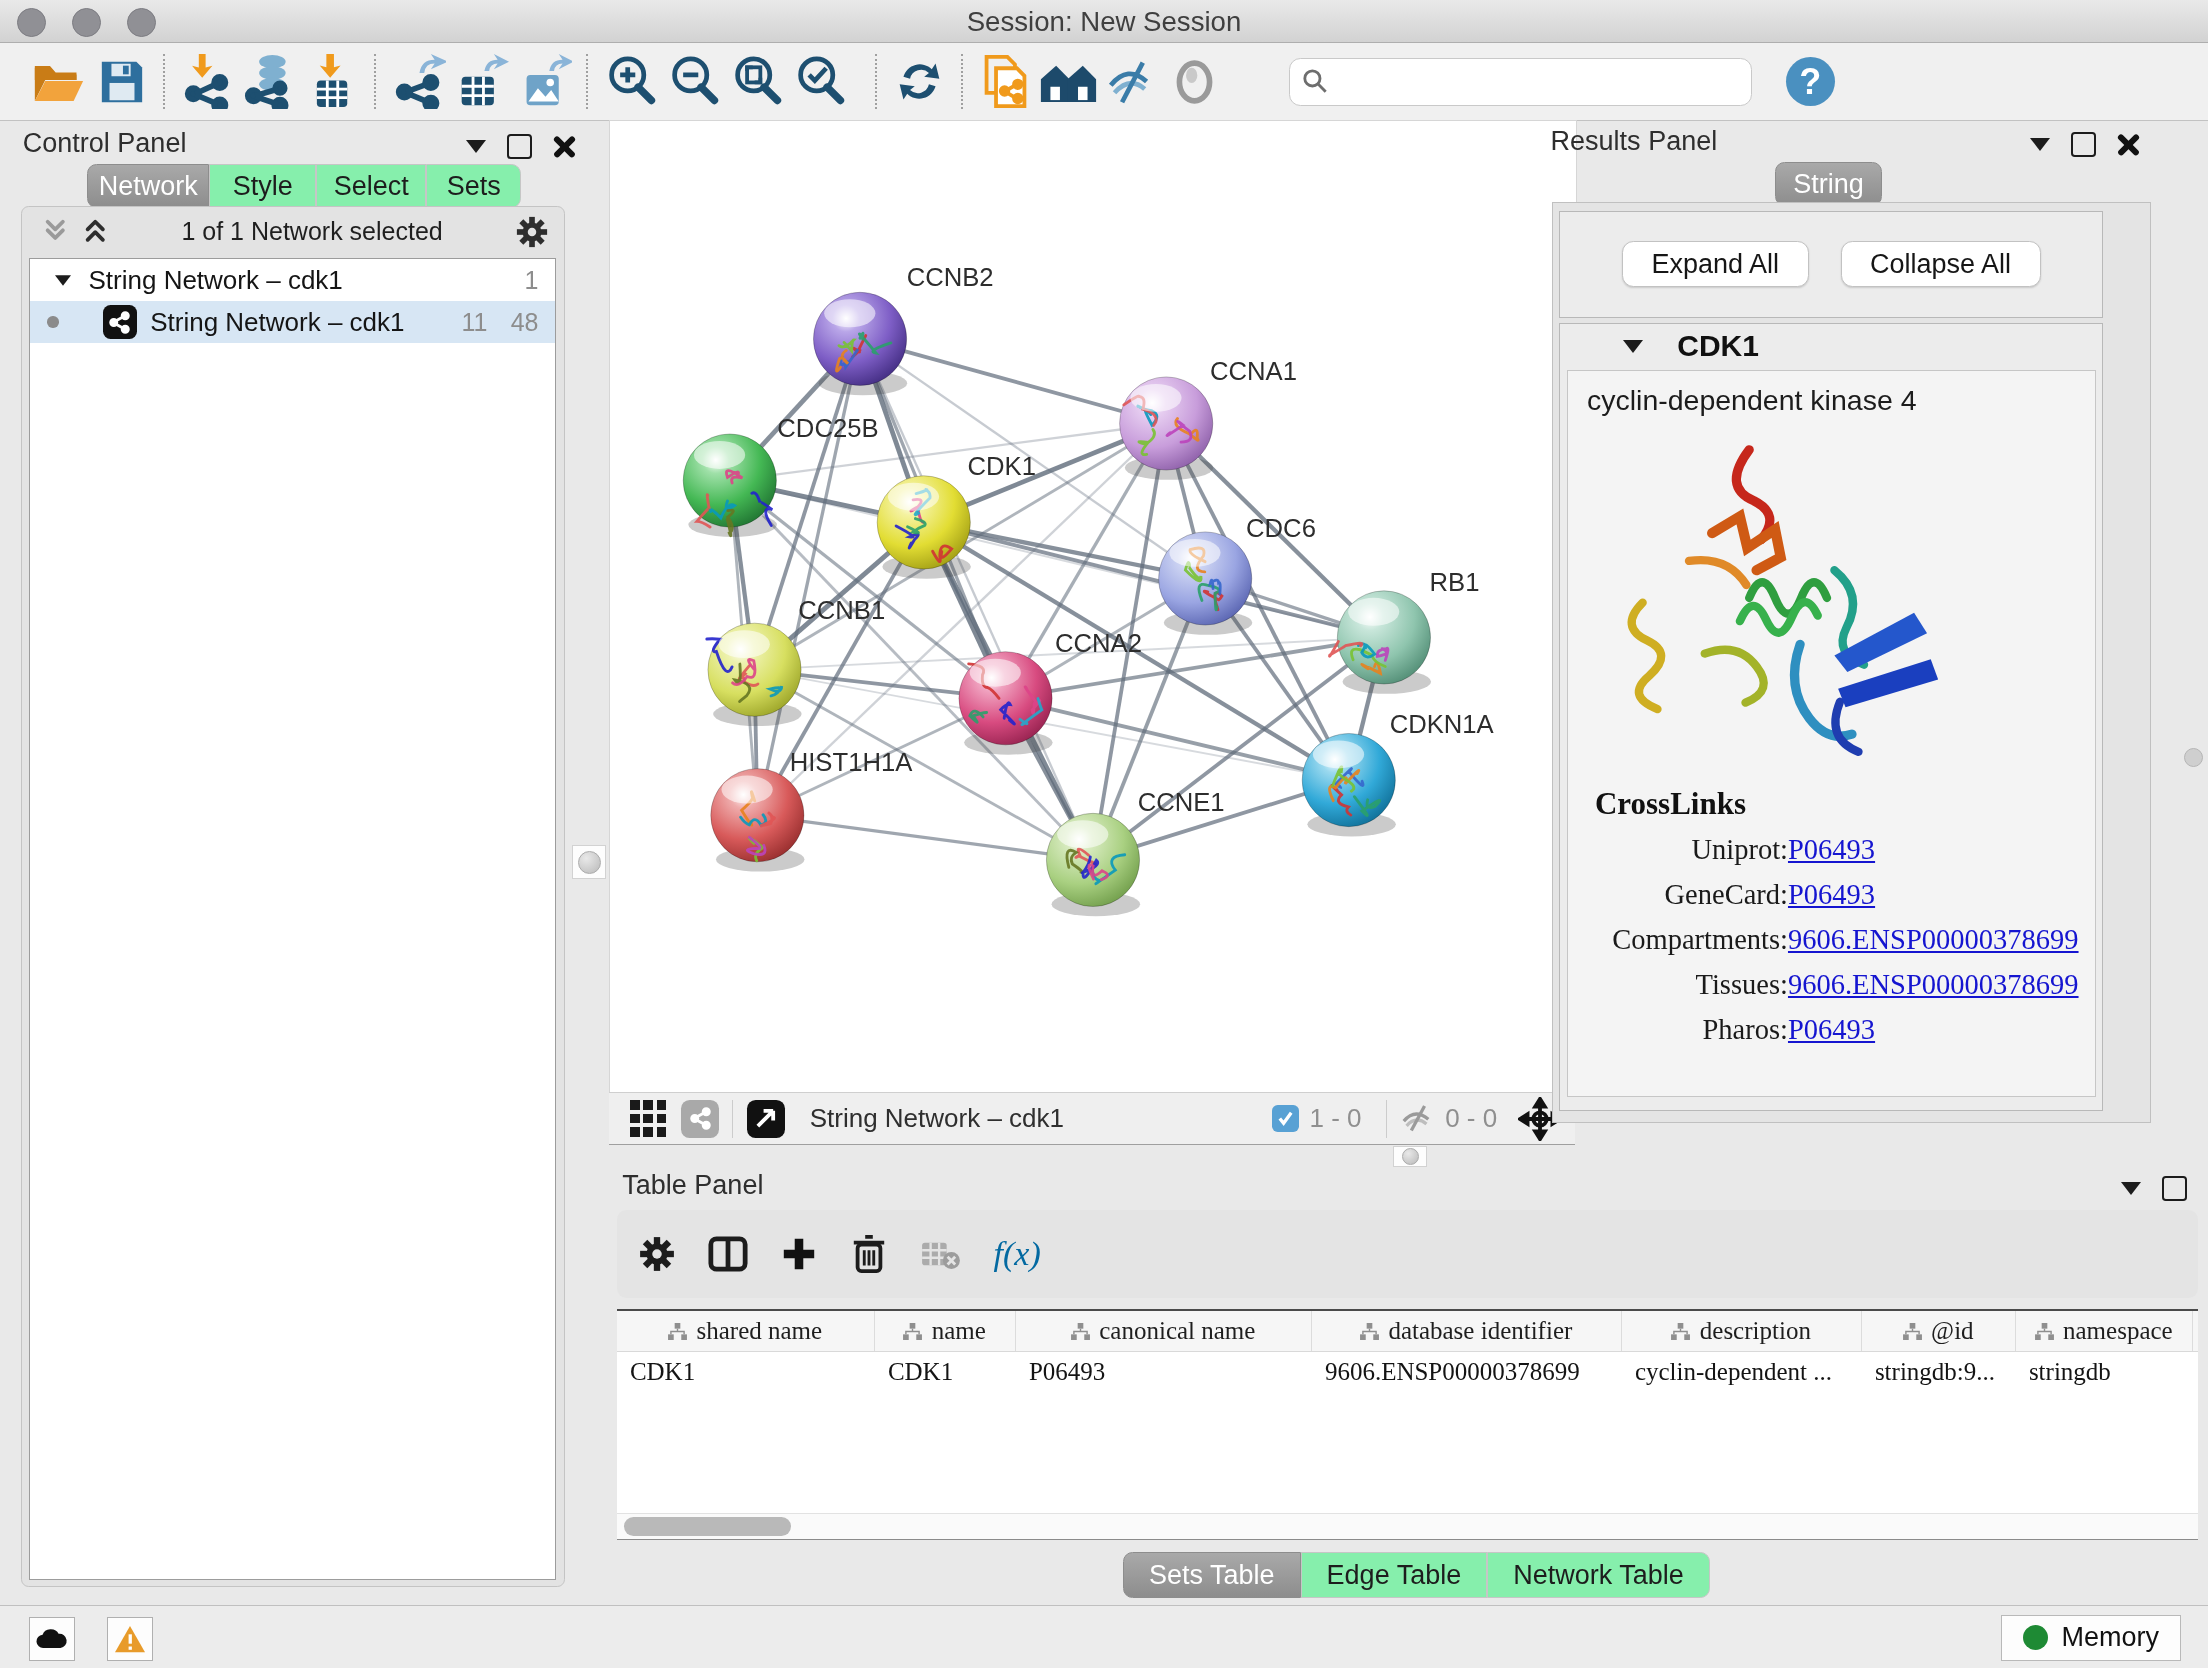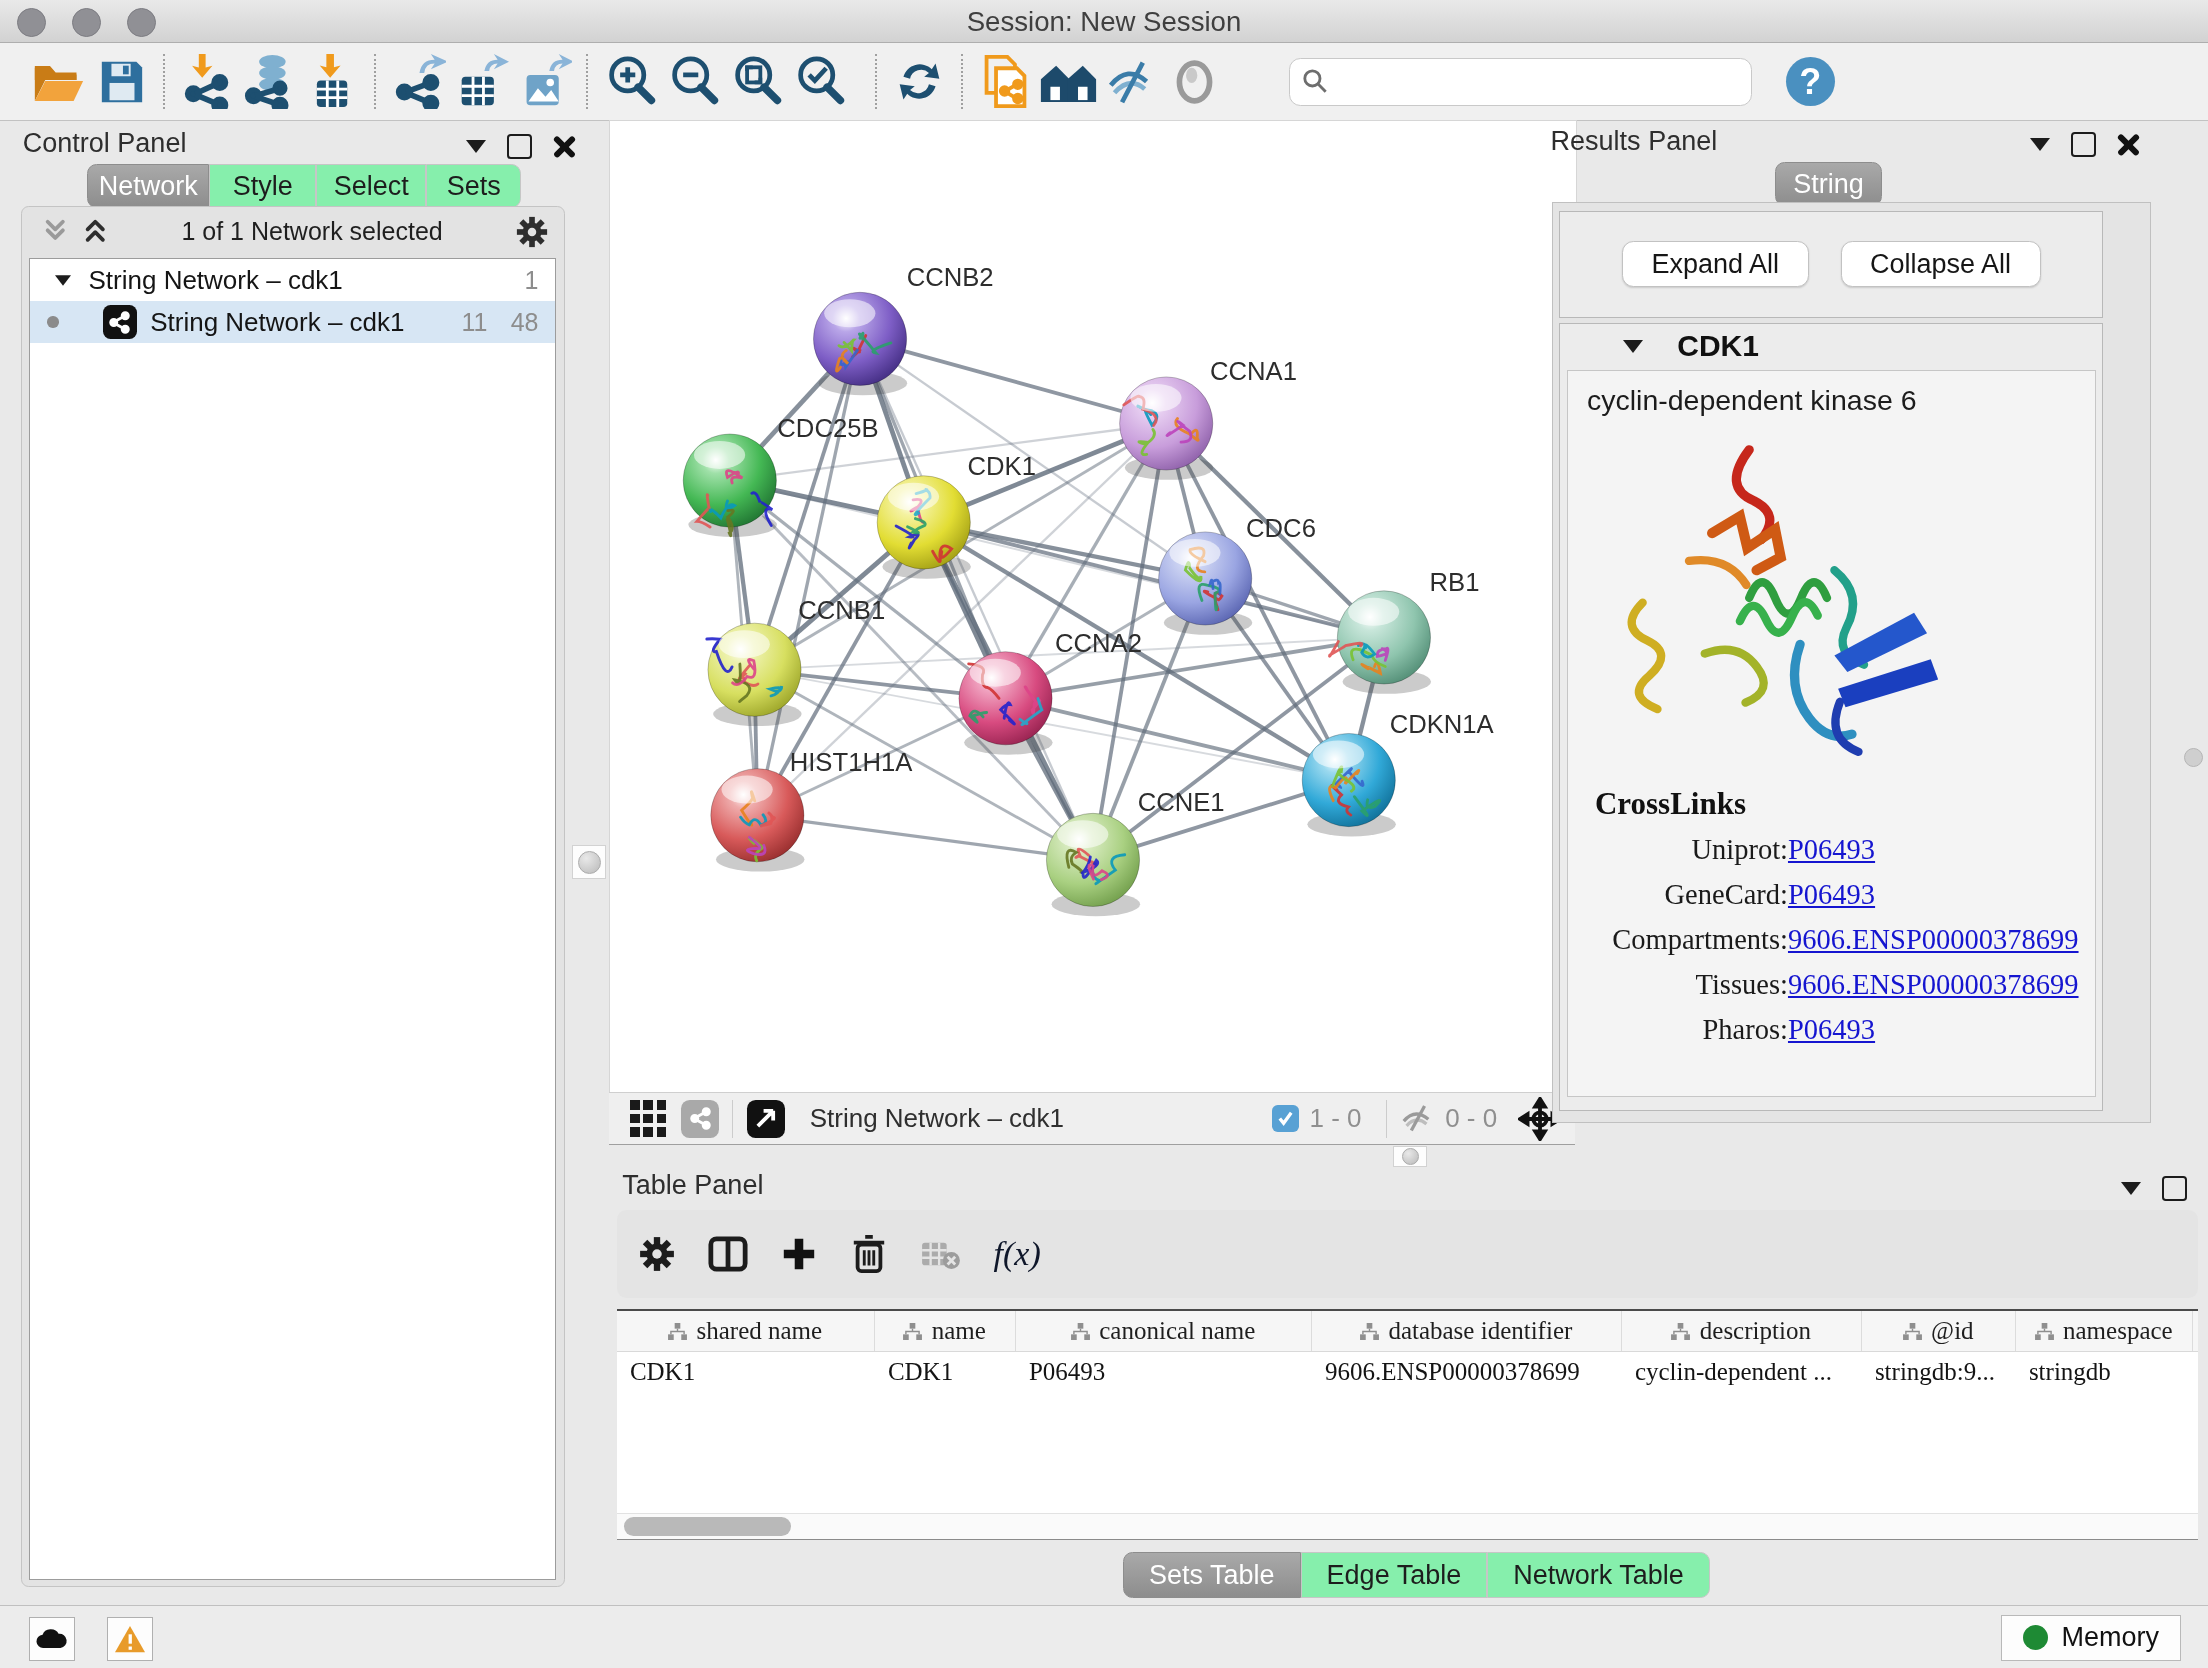--- a/index.html
+++ b/index.html
@@ -635,21 +635,21 @@
       <div id="rp-btnbox">
         <div class="rp-btn">Expand All</div>
         <div class="rp-btn">Collapse All</div>
       </div>
       <div id="rp-section">
         <div id="rp-sec-head">
           <div class="caret-down" style="margin-left:63px"></div>
           <span id="rp-name">CDK1</span>
         </div>
         <div id="rp-body">
-          <div id="rp-desc">cyclin-dependent kinase 6</div>
+          <div id="rp-desc">cyclin-dependent kinase 4</div>
           <svg width="399" height="352" viewBox="0 0 420 380" style="position:absolute;left:28.5px;top:51px">
             <g fill="none" stroke-linecap="round">
               <path d="M160,30 q-30,40 5,55 q30,15 8,42" stroke="#c6271b" stroke-width="10"></path>
               <path d="M120,120 l30,-18 l8,34 l30,-20 l6,30 l-26,14" stroke="#cf5a14" stroke-width="11"></path>
               <path d="M95,150 q42,-6 62,26" stroke="#e08a28" stroke-width="9"></path>
               <path d="M45,195 q-26,26 5,41 q29,14 2,38 q-26,22 9,36" stroke="#cfae22" stroke-width="9"></path>
               <path d="M112,250 q36,-13 56,14 q20,26 -12,39" stroke="#a3b329" stroke-width="9"></path>
               <path d="M160,190 q14,-34 28,0 q14,34 28,0 q14,-34 28,0" stroke="#2f9e3f" stroke-width="9"></path>
               <path d="M150,215 q14,-32 28,-2 q14,30 28,-2 q14,-32 28,-2" stroke="#37b14c" stroke-width="9"></path>
               <path d="M252,160 q32,26 13,62 q-14,28 19,40" stroke="#22a08a" stroke-width="9"></path>
@@ -722,21 +722,21 @@
         <path d="M15 18 v16 M20 18 v16 M25 18 v16" stroke="#1c1c1c" stroke-width="3"></path>
       </svg>
       <svg width="42" height="34" viewBox="0 0 44 36">
         <rect x="2" y="6" width="26" height="24" rx="3" fill="#ababab"></rect>
           <g stroke="#e4e4e4" stroke-width="2.5">
             <path d="M2 14 h26 M2 22 h26 M11 6 v24 M20 6 v24"></path>
           </g>
         <circle cx="33" cy="25" r="9" fill="#9c9c9c"></circle>
           <path d="M29 21 l8 8 M37 21 l-8 8" stroke="#e4e4e4" stroke-width="3"></path>
       </svg>
-      <span style="font-family:'Liberation Serif',serif;font-style:italic;font-size:34px;color:#0f172a">f(x)</span>
+      <span style="font-family:'Liberation Serif',serif;font-style:italic;font-size:34px;color:#0369a1">f(x)</span>
     </div>
 
     <div id="tp-table">
       <div id="tp-head">
           <div class="th" style="width: 258px;">
             <svg width="19" height="17" viewBox="0 0 20 18">
               <g fill="#8f8f8f">
                 <rect x="7" y="0" width="6" height="6"></rect>
                 <rect x="0" y="12" width="6" height="6"></rect>
                 <rect x="14" y="12" width="6" height="6"></rect>

